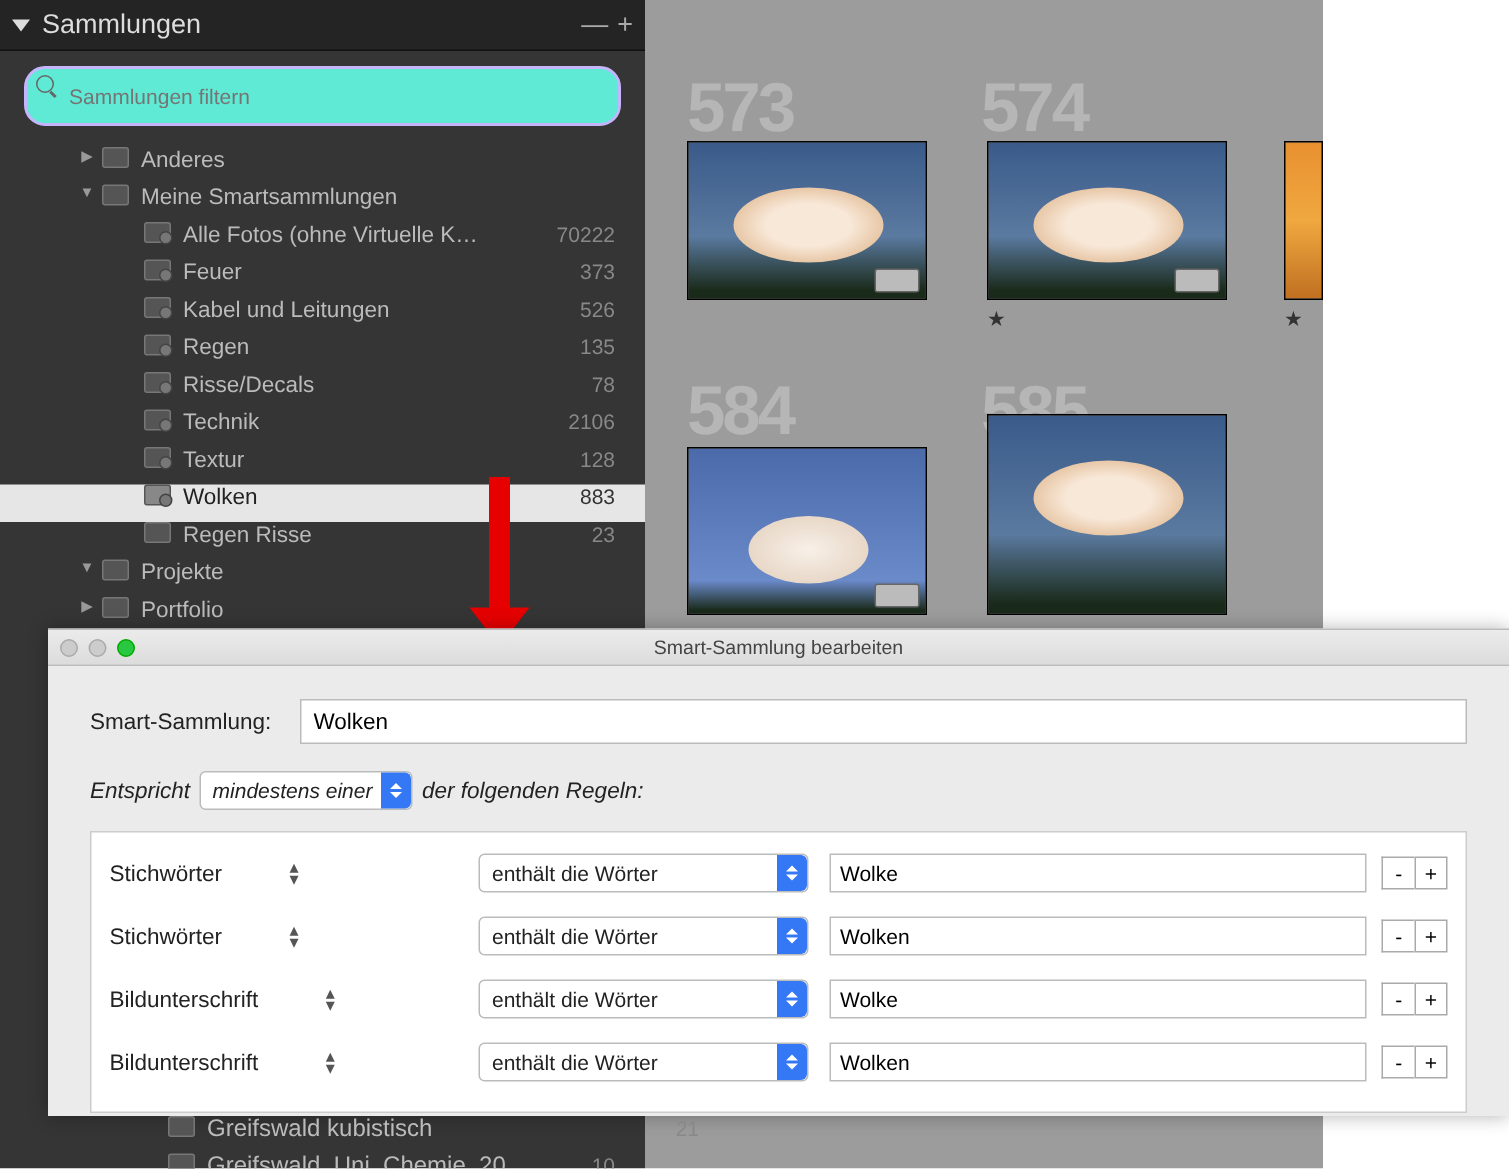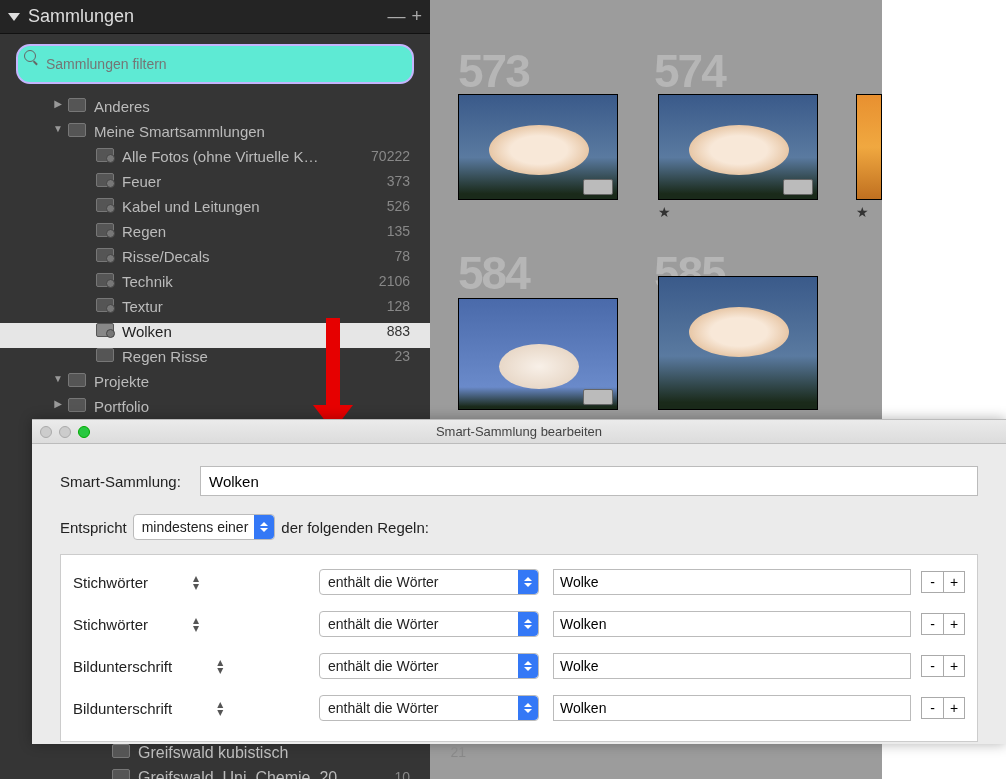--- a/index.html
+++ b/index.html
@@ -54,21 +54,21 @@
   .titlebar { height:24px; background:linear-gradient(#ebebeb,#dcdcdc); border-bottom:1px solid #bbb; display:flex; align-items:center; padding:0 8px; position:relative; }
   .dot { width:12px;height:12px;border-radius:50%;margin-right:7px; }
   .dot.r{background:#ccc;border:1px solid #aaa;} .dot.y{background:#ccc;border:1px solid #aaa;} .dot.g{background:#28c840;border:1px solid #0a0;}
   .titlebar-title { position:absolute; left:0; right:0; text-align:center; font-size:13px; color:#444; }
 
   .dlg-body { padding: 22px 28px; font-size:15px; color:#222; }
   .field-row { display:flex; align-items:center; margin-bottom:18px; }
   .field-label { width:140px; }
   .text-input { flex:1; height:30px; border:1px solid #bbb; background:#fff; padding:0 8px; font-size:15px; border-radius:0; }
 
-  .match-row { display:flex; align-items:center; margin-bottom:14px; font-size:15px; }
+  .match-row { display:flex; align-items:center; margin-bottom:14px; font-size:15px;font-style:italic; }
   .mac-select { height:26px; background:#fff; border:1px solid #bbb; border-radius:4px; font-size:14px; padding:0 26px 0 8px; position:relative; display:inline-flex; align-items:center; margin:0 6px; }
   .mac-select .arrows { position:absolute; right:0; top:0; bottom:0; width:20px; background:#3478f6; border-radius:0 4px 4px 0; display:flex; flex-direction:column; align-items:center; justify-content:center; }
   .mac-select .arrows::before{content:"";width:0;height:0;border-left:4px solid transparent;border-right:4px solid transparent;border-bottom:4px solid #fff;margin-bottom:2px;}
   .mac-select .arrows::after{content:"";width:0;height:0;border-left:4px solid transparent;border-right:4px solid transparent;border-top:4px solid #fff;}
 
   .rules { background:#fff; border:1px solid #ccc; padding:14px 12px 4px; }
   .rule-row { display:flex; align-items:center; margin-bottom:16px; }
   .rule-field { width:246px; display:flex; align-items:center;gap:39px; }
   .sort-ico { margin-left:6px; font-size:12px; line-height:8px; color:#555; display:inline-flex; flex-direction:column; }
   .rule-op { width:224px; }

